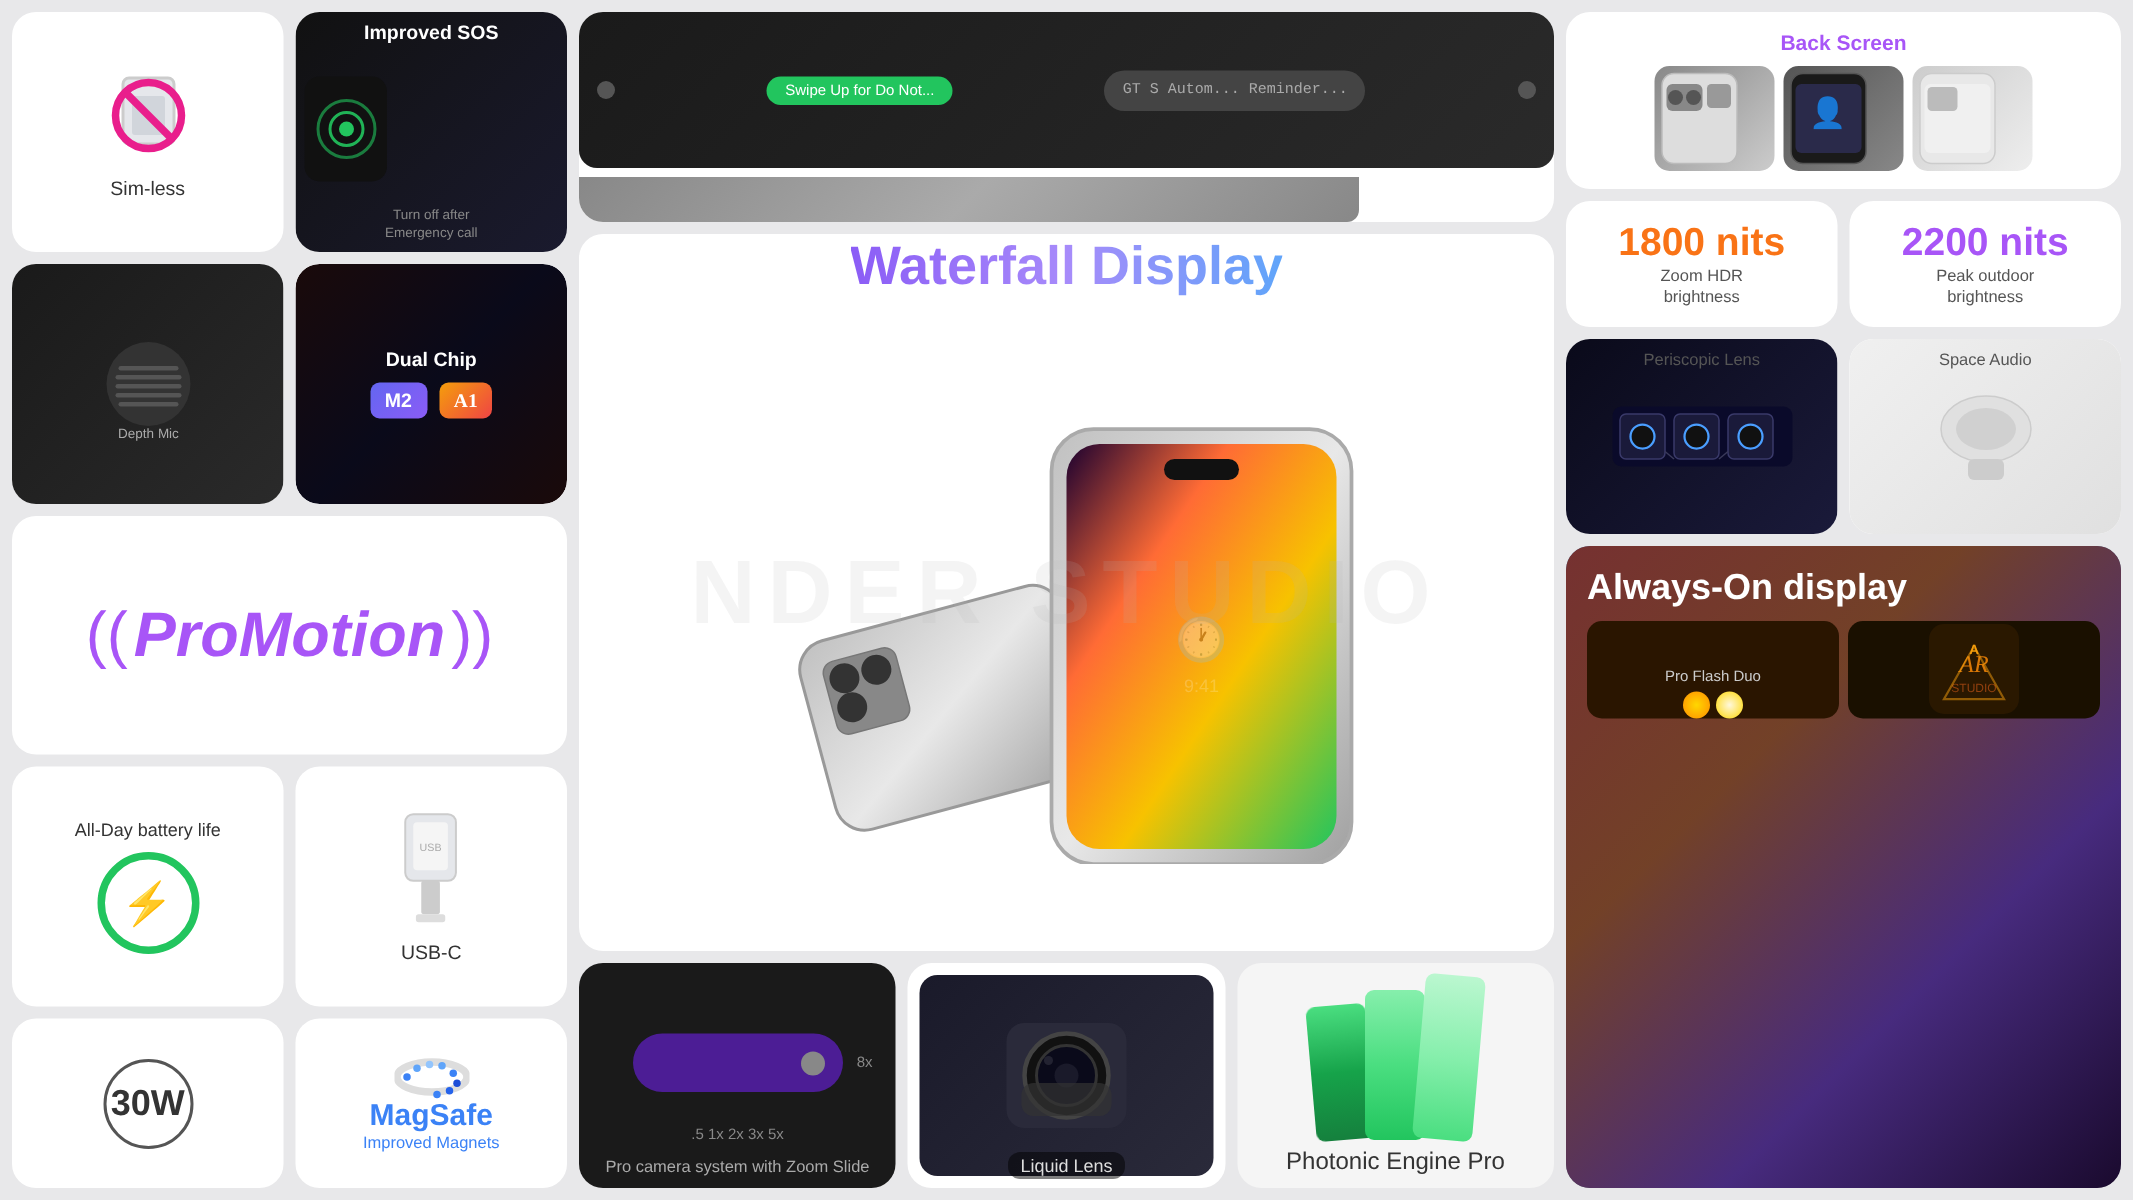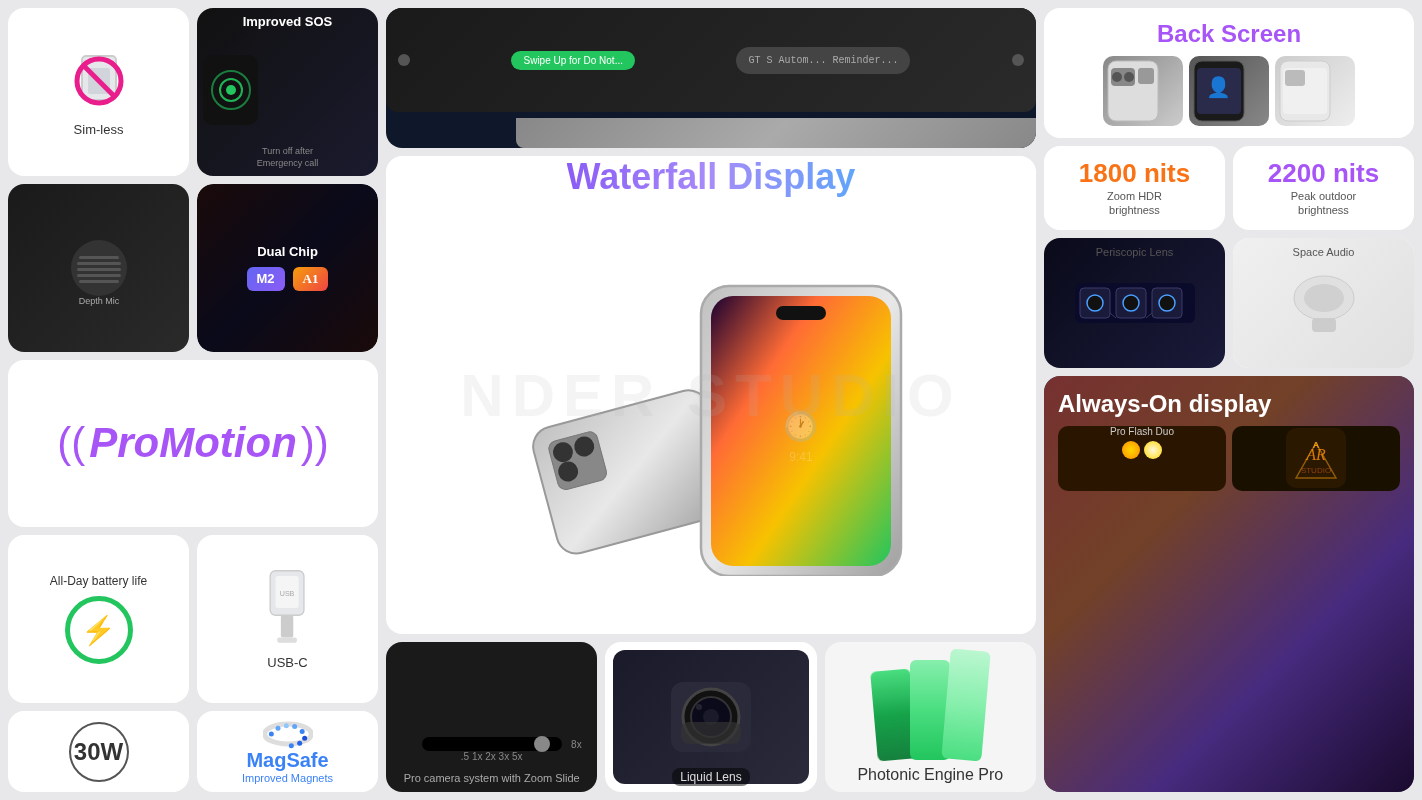--- a/index.html
+++ b/index.html
@@ -44,21 +44,21 @@
     .left-row-5 {
       display: grid;
       grid-template-columns: 1fr 1fr;
       gap: 8px;
     }
 
     
     .card {
       background: white;
       border-radius: 16px;
-      padding: 8px;
+      padding: 24px;
       display: flex;
       flex-direction: column;
       align-items: center;
       justify-content: center;
       position: relative;
       overflow: hidden;
     }
     .card-label {
       font-size: 13px;
       color: #333;
@@ -73,26 +73,26 @@
       margin-bottom: 4px;
     }
 
     
     .center-col {
       display: flex;
       flex-direction: column;
       gap: 8px;
     }
     .center-top {
-      background: #0f172a;
+      background: #ffffff;
       border-radius: 16px;
       height: 140px;
       display: flex;
       flex-direction: column;
-      align-items: flex-end;
+      align-items: flex-start;
       justify-content: center;
       overflow: hidden;
       position: relative;
     }
     .center-main {
       background: white;
       border-radius: 16px;
       flex: 1;
       display: flex;
       flex-direction: column;
@@ -137,21 +137,21 @@
     }
     .right-top {
       background: white;
       border-radius: 16px;
       padding: 12px;
       display: flex;
       flex-direction: column;
       align-items: center;
     }
     .back-screen-title {
-      font-size: 24px;
+      font-size: 14px;
       font-weight: 700;
       color: #a855f7;
       text-align: center;
       margin-bottom: 8px;
     }
     .back-screen-images {
       display: flex;
       gap: 6px;
       justify-content: center;
     }
@@ -582,21 +582,21 @@
             <text x="180" y="185" fill="rgba(255,255,255,0.2)" font-size="12" text-anchor="middle" font-family="Arial">9:41</text>
           </g>
         </svg>
 
       </div>
     </div>
 
     <div class="center-bottom">
       <div class="center-bottom-card" style="background:#1a1a1a;">
 
-        <div style="background:#000000; border-radius:20px; width:140px; height:14px; position:relative; margin-bottom:0;">
+        <div style="background:#4c1d95; border-radius:20px; width:140px; height:39px; position:relative; margin-bottom:23px;">
           <div style="position:absolute; right:12px; top:50%; transform:translateY(-50%); background:#888; border-radius:50%; width:16px; height:16px;"></div>
           <span style="position:absolute; right:-20px; top:50%; transform:translateY(-50%); color:#888; font-size:10px;">8x</span>
         </div>
         <div style="display:flex; gap:4px; justify-content:center; margin-bottom:4px;">
           <span style="color:#888; font-size:10px;">.5  1x  2x  3x  5x</span>
         </div>
         <span class="card-label" style="color:#aaa; font-size:11px;">Pro camera system with Zoom Slide</span>
       </div>
       <div class="center-bottom-card">
         <div class="liquid-bg" style="width:100%; height:100%; border-radius:12px;">
@@ -704,21 +704,21 @@
             <rect x="38" y="55" width="24" height="14" rx="4" fill="#ccc"></rect>
           </svg>
         </div>
       </div>
     </div>
 
     <div class="right-always-on">
       <div class="always-on-bg"></div>
       <span class="always-on-title">Always-On display</span>
       <div style="display:grid; grid-template-columns:1fr 1fr; gap:6px; margin-top:8px; position:relative; z-index:2;">
-        <div style="background:#2a1500; border-radius:10px; height:65px; display:flex; flex-direction:column; align-items:center; justify-content:flex-start; gap:4px;">
+        <div style="background:#2a1500; border-radius:10px; height:65px; display:flex; flex-direction:column; align-items:center; justify-content:flex-end; gap:4px;">
           <span style="font-size:10px; color:#ccc;">Pro Flash Duo</span>
 
           <div style="display:flex; gap:4px;">
             <div style="width:18px; height:18px; border-radius:50%; background:radial-gradient(circle, #ffd700, #ff8c00);"></div>
             <div style="width:18px; height:18px; border-radius:50%; background:radial-gradient(circle, #fff8dc, #ffd700);"></div>
           </div>
         </div>
         <div style="background:#1a1000; border-radius:10px; height:65px; display:flex; align-items:center; justify-content:center; overflow:hidden;">
 
           <svg width="60" height="60" viewBox="0 0 60 60">

